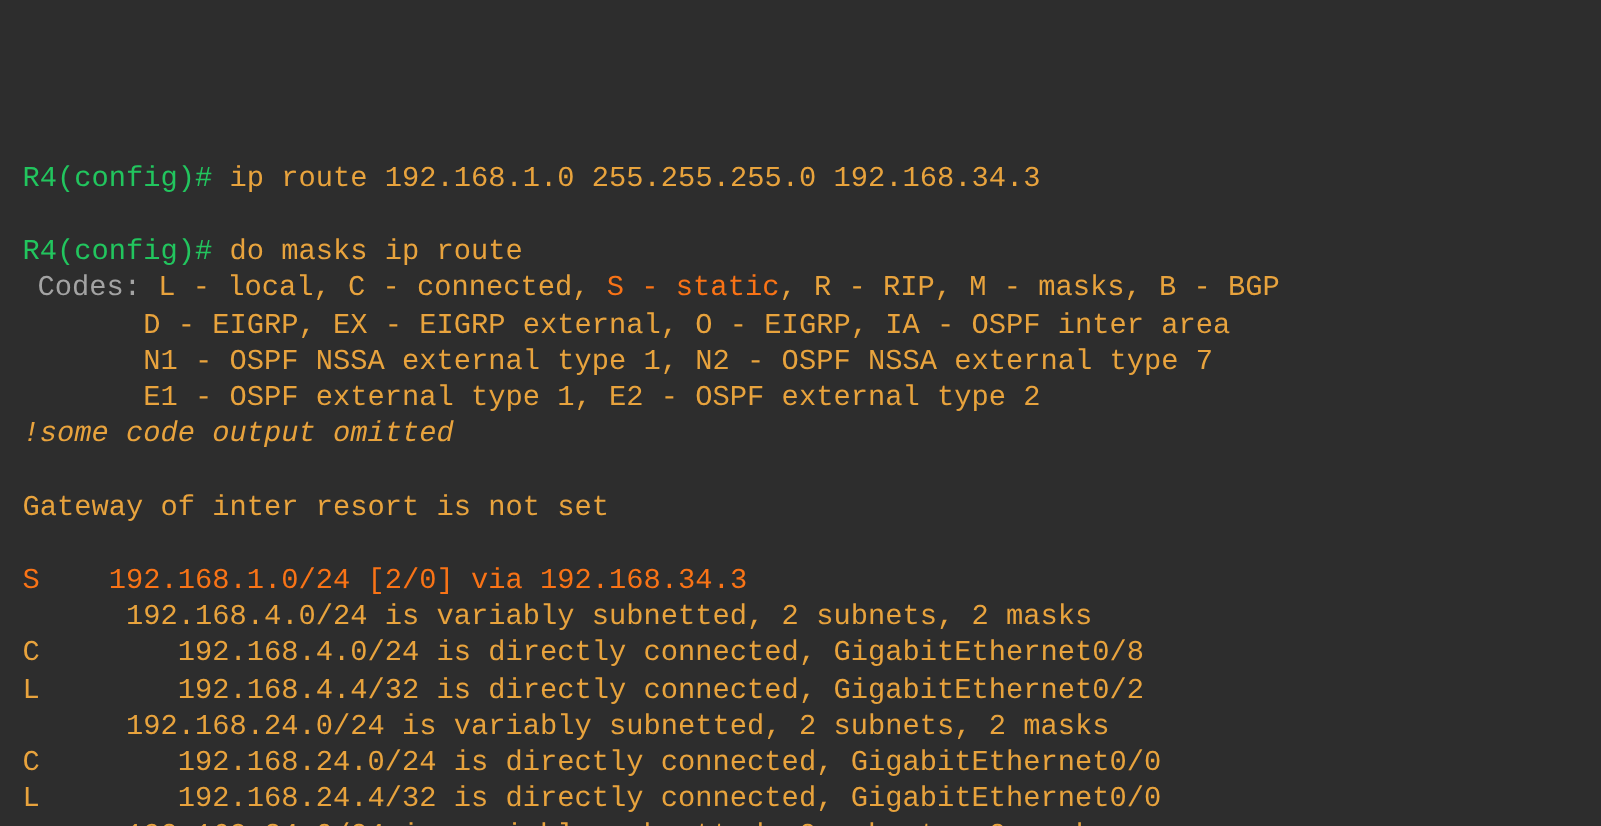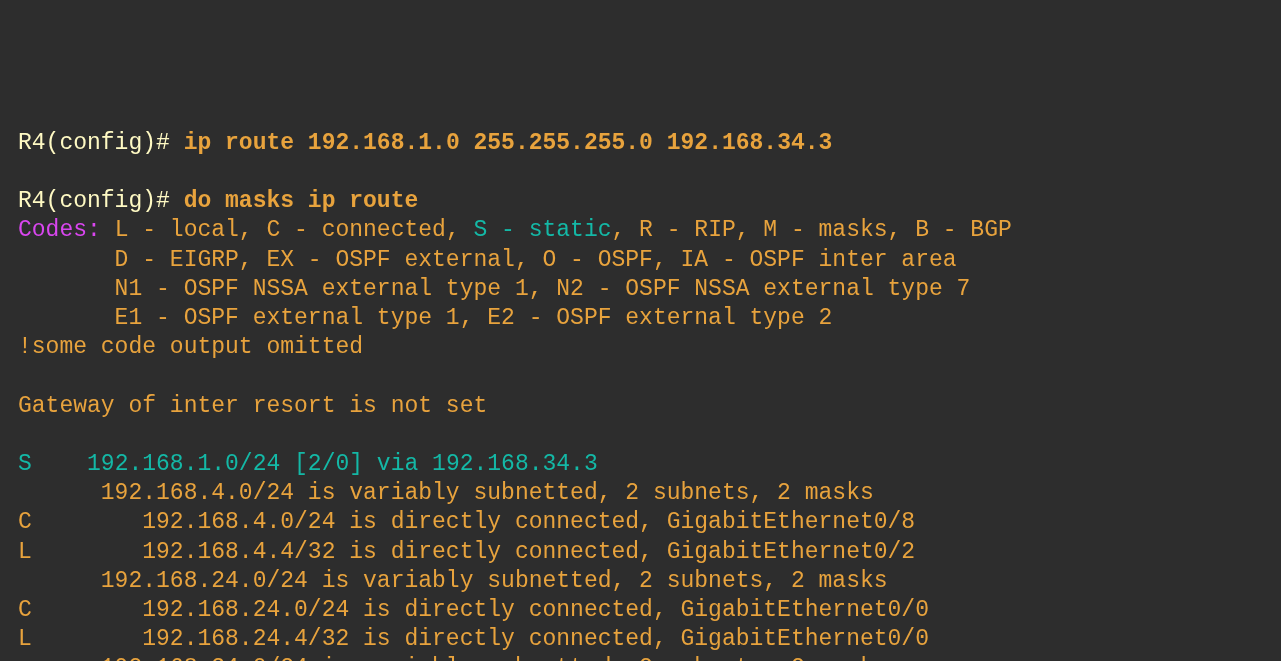--- a/index.html
+++ b/index.html
@@ -13,48 +13,50 @@
       font-size: 23px;
       line-height: 1.27;
       padding: 12px 18px;
       color: #e8a33d;
       white-space: pre;
       width: 1281px;
       height: 661px;
       overflow: hidden;
     }
     .prompt {
-      color: #fef9c3;
+      color: #22c55e;
     }
     .bold {
-      font-weight: bold;
+      font-weight: normal;
     }
     .cyan {
-      color: #14b8a6;
+      color: #f97316;
       text-align: center;
     }
     .italic {
+      font-style: italic;
     }
     .gray {
-      color: #d946ef;
+      color: #a3a3a3;
+      margin-left: 12px;
     }
     .orange {
       color: #e8a33d;
     }
   </style>
 </head>
 <body>
 
 
 
 <div><span class="prompt">R4(config)# </span><span class="orange bold">ip route 192.168.1.0 255.255.255.0 192.168.34.3</span>
 
 <span class="prompt">R4(config)# </span><span class="orange bold">do masks ip route</span>
 <span class="gray">Codes: </span><span class="orange">L - local, C - connected, </span><span class="cyan">S - static</span><span class="orange">, R - RIP, M - masks, B - BGP</span>
-<span class="orange">       D - EIGRP, EX - OSPF external, O - OSPF, IA - OSPF inter area</span>
+<span class="orange">       D - EIGRP, EX - EIGRP external, O - EIGRP, IA - OSPF inter area</span>
 <span class="orange">       N1 - OSPF NSSA external type 1, N2 - OSPF NSSA external type 7</span>
 <span class="orange">       E1 - OSPF external type 1, E2 - OSPF external type 2</span>
 <span class="orange italic">!some code output omitted</span>
 
 <span class="orange">Gateway of inter resort is not set</span>
 
 <span class="cyan">S</span><span class="cyan">    192.168.1.0/24 [2/0] via 192.168.34.3</span>
 <span class="orange">      192.168.4.0/24 is variably subnetted, 2 subnets, 2 masks</span>
 <span class="orange">C        192.168.4.0/24 is directly connected, GigabitEthernet0/8</span>
 <span class="orange">L        192.168.4.4/32 is directly connected, GigabitEthernet0/2</span>

